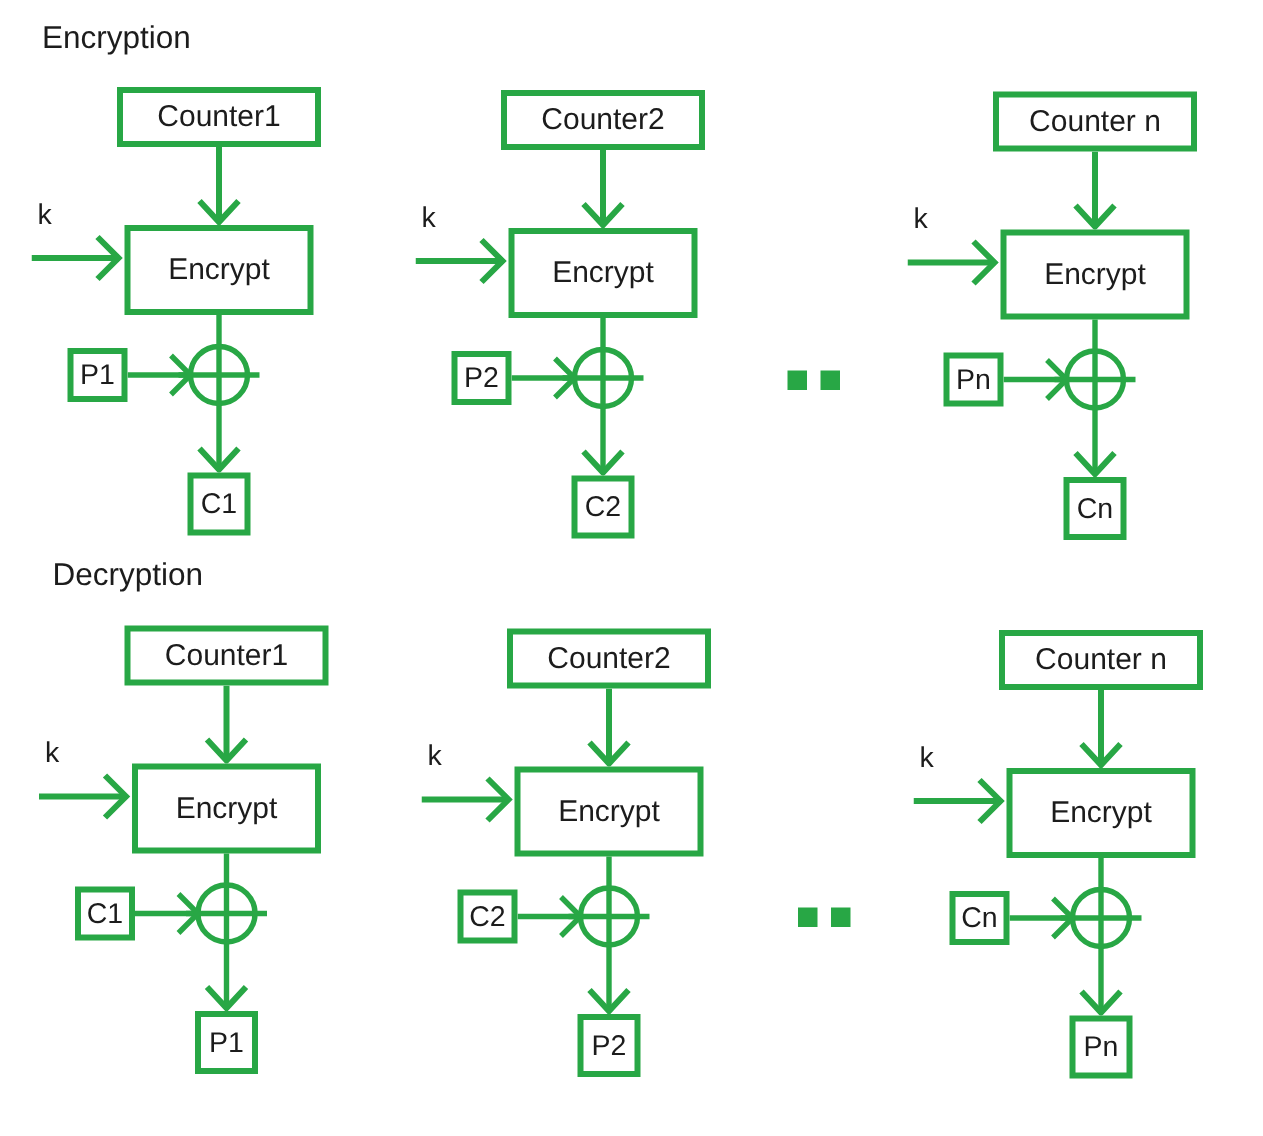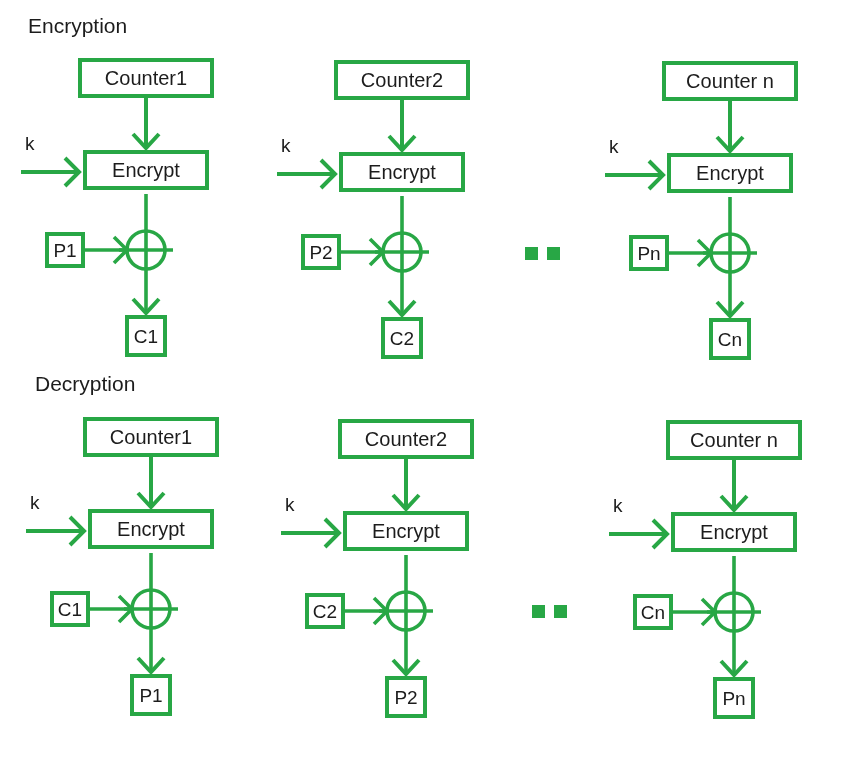--- a/index.html
+++ b/index.html
@@ -16,21 +16,21 @@
     position:absolute;font-size:21px;color:var(--text);font-weight:400;
   }
   .unit{position:absolute;width:230px;height:312px;}
   .conn{position:absolute;left:0;top:0;width:230px;height:312px;color:var(--accent);}
   .box{
     position:absolute;border:4px solid var(--accent);background:var(--bg);
     display:flex;align-items:center;justify-content:center;
     color:var(--text);font-size:20px;line-height:1;
   }
   .box-counter{left:57px;top:8px;width:136px;height:40px;}
-  .box-encrypt{left:62px;top:100px;width:126px;height:40px;}
+  .box-encrypt{left:62px;top:100px;width:126px;height:60px;}
   .box-input{left:24px;top:182px;width:40px;height:36px;font-size:19px;border-width:4px;}
   .box-output{left:104px;top:265px;width:42px;height:42px;font-size:19px;}
   .key-label{
     position:absolute;left:4px;top:84px;font-size:19px;color:var(--text);line-height:1;
   }
   .dots{position:absolute;width:36px;height:13px;}
   .dots .sq{
     position:absolute;top:0;width:13px;height:13px;background:var(--accent);display:block;
   }
   .dots .sq:nth-child(2){left:22px;}

